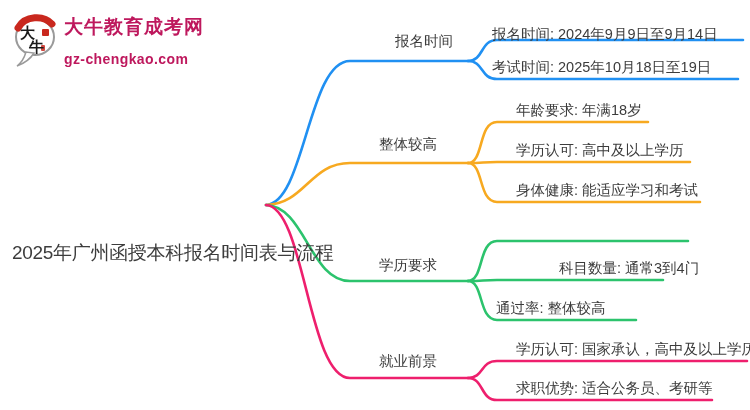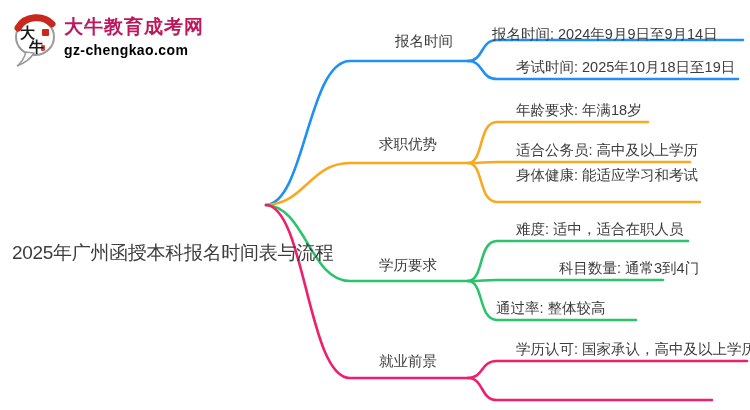--- a/index.html
+++ b/index.html
@@ -8,21 +8,21 @@
     font-family:"Liberation Sans","DejaVu Sans",sans-serif;
   }
   
   #logo{position:absolute;left:14px;top:10px;width:220px;height:56px;}
   #logo .bubble{position:absolute;left:0;top:2px;}
   #logo .brand{position:absolute;left:50px;top:6px;white-space:nowrap;}
   #logo .brand .title{
     font-size:19px;font-weight:bold;color:#be185d;letter-spacing:1px;line-height:22px;
   }
   #logo .brand .subtitle{
-    font-size:14px;font-weight:bold;color:#000000;letter-spacing:.4px;line-height:16px;margin-top:4px;
+    font-size:14px;font-weight:bold;color:#be185d;letter-spacing:.4px;line-height:16px;margin-top:13px;
   }
   
   #wires{position:absolute;left:0;top:0;width:750px;height:410px;}
   #wires path{fill:none;stroke-width:2.6px;stroke-linecap:round;}
   .wire-blue{stroke:#2090f2;}
   .wire-orange{stroke:#f7a920;}
   .wire-green{stroke:#2cc36d;}
   .wire-pink{stroke:#ee1f6d;}
   .node{position:absolute;color:#3c3c3c;white-space:nowrap;}
   .root{left:12px;top:196px;font-size:19px;letter-spacing:-0.3px;margin-top:44px;}
@@ -68,30 +68,30 @@
     <path class="wire-green" d="M468,281 C484,281 482,280 497,280 L663,280"></path>
     <path class="wire-green" d="M468,281 C484,281 478,320 497,320 L636,320"></path>
 
     <path class="wire-pink" d="M468,378 C484,378 480,361 497,361 L747,361"></path>
     <path class="wire-pink" d="M468,378 C484,378 480,400 497,400 L712,400"></path>
   </svg>
 
   <div class="node root">2025年广州函授本科报名时间表与流程</div>
 
   <div class="node blabel" style="left:364px;top:32px;">报名时间</div>
-  <div class="node blabel" style="left:348px;top:135px;">求职优势</div>
+  <div class="node blabel" style="left:348px;top:135px;">整体较高</div>
   <div class="node blabel" style="left:348px;top:256px;">学历要求</div>
   <div class="node blabel" style="left:348px;top:352px;">就业前景</div>
 
   <div class="node leaf" style="left:492px;top:25px;">报名时间: 2024年9月9日至9月14日</div>
-  <div class="node leaf" style="left:492px;top:58px;margin-left:24px;">考试时间: 2025年10月18日至19日</div>
+  <div class="node leaf" style="left:492px;top:58px;">考试时间: 2025年10月18日至19日</div>
 
   <div class="node leaf" style="left:516px;top:101px;">年龄要求: 年满18岁</div>
-  <div class="node leaf" style="left:516px;top:141px;">适合公务员: 高中及以上学历</div>
-  <div class="node leaf" style="left:516px;top:166px;">身体健康: 能适应学习和考试</div>
+  <div class="node leaf" style="left:516px;top:141px;">学历认可: 高中及以上学历</div>
+  <div class="node leaf" style="left:516px;top:181px;">身体健康: 能适应学习和考试</div>
 
-  <div class="node leaf" style="left:516px;top:220px;">难度: 适中，适合在职人员</div>
   <div class="node leaf" style="left:516px;top:259px;margin-left:43px;">科目数量: 通常3到4门</div>
   <div class="node leaf" style="left:496px;top:299px;">通过率: 整体较高</div>
 
   <div class="node leaf" style="left:516px;top:340px;">学历认可: 国家承认，高中及以上学历</div>
+  <div class="node leaf" style="left:516px;top:379px;">求职优势: 适合公务员、考研等</div>
 
 </div>
 
 </body></html>

